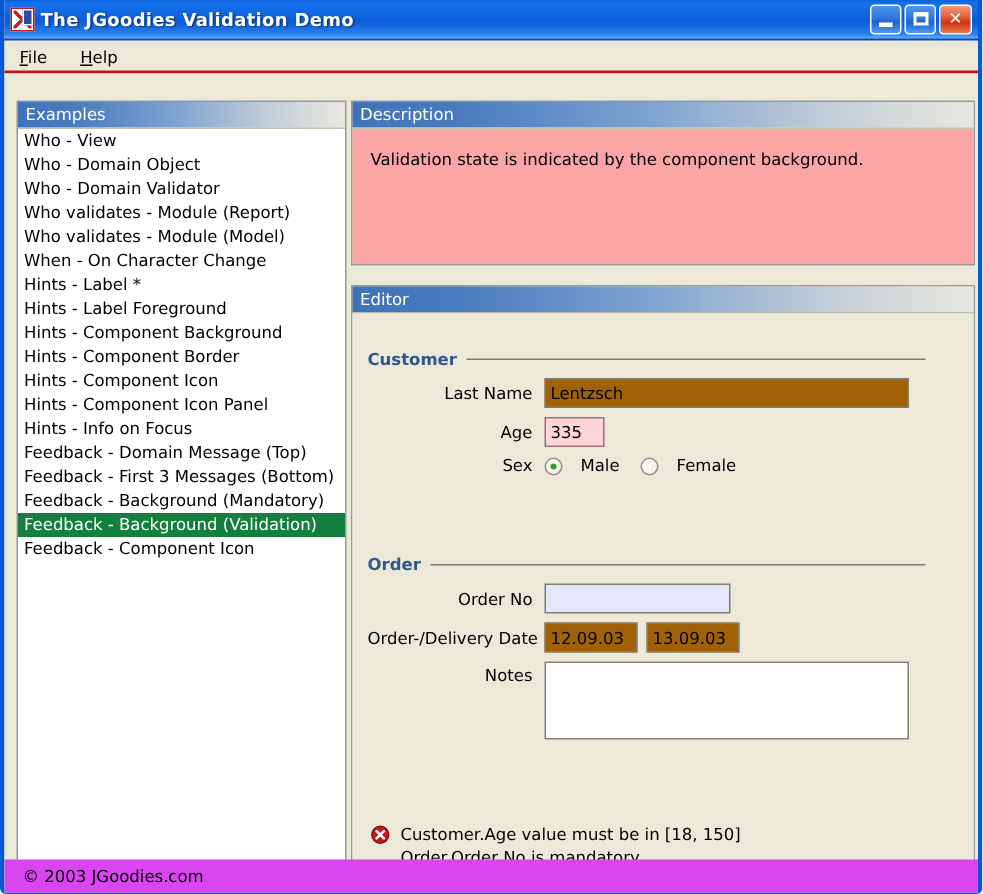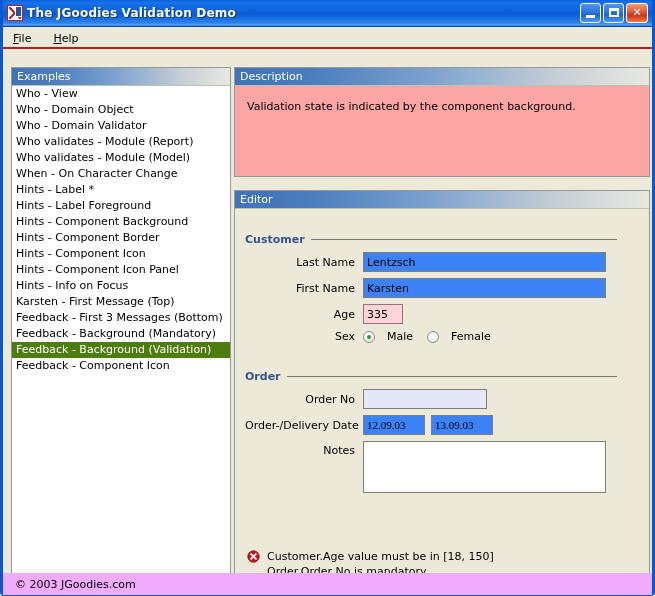--- a/index.html
+++ b/index.html
@@ -183,21 +183,21 @@
   .list-item {
     height: 16px;
     line-height: 16px;
     font-size: 11px;
     color: #000000;
     padding-left: 4px;
     white-space: nowrap;
     cursor: default;
   }
   .list-item.selected {
-    background: #4d7c0f;
+    background: #15803d;
     color: #ffffff;
   }
 
   
   #description-panel {
     left: 231px; top: 18px;
     width: 416px; height: 110px;
   }
   #description-panel .panel-body { background: #fca5a5; }
   .desc-text {
@@ -250,38 +250,38 @@
     padding-right: 8px;
     font-size: 11px;
     color: #000000;
     white-space: nowrap;
     flex: 0 0 auto;
   }
   .tf {
     box-sizing: border-box;
     height: 20px;
     border: 1px solid #7f7f76;
-    background: #3b82f6;
+    background: #a16207;
     font-family: "DejaVu Sans", "Liberation Sans", sans-serif;
     font-size: 11px;
     color: #000000;
     padding: 0 3px;
     outline: none;
   }
   .tf.wide { width: 243px; }
   .tf.age {
     width: 40px;
     background: #ffd4d8;
     border-color: #96737a;
   }
   .tf.order-no {
     width: 124px;
     background: #e6e6fa;
   }
-  .tf.date { width: 62px; font-family: Liberation Serif, serif; }
+  .tf.date { width: 62px; }
   .tf.date + .tf.date { margin-left: 6px; }
   .ta {
     box-sizing: border-box;
     width: 243px;
     height: 52px;
     border: 1px solid #7f7f76;
     background: #ffffff;
     font-family: "DejaVu Sans", "Liberation Sans", sans-serif;
     font-size: 11px;
     resize: none;
@@ -336,21 +336,21 @@
     font-size: 11px;
     color: #000000;
     line-height: 15px;
   }
 
   
   .statusbar {
     position: absolute;
     left: 0; right: 0; bottom: 0;
     height: 22px;
-    background: #f0abfc;
+    background: #d946ef;
     display: flex;
     align-items: center;
     padding-left: 12px;
     font-size: 11px;
     color: #000000;
   }
 </style>
 </head>
 <body>
 
@@ -388,21 +388,21 @@
         <div class="list-item">Who validates - Module (Report)</div>
         <div class="list-item">Who validates - Module (Model)</div>
         <div class="list-item">When - On Character Change</div>
         <div class="list-item">Hints - Label *</div>
         <div class="list-item">Hints - Label Foreground</div>
         <div class="list-item">Hints - Component Background</div>
         <div class="list-item">Hints - Component Border</div>
         <div class="list-item">Hints - Component Icon</div>
         <div class="list-item">Hints - Component Icon Panel</div>
         <div class="list-item">Hints - Info on Focus</div>
-        <div class="list-item">Karsten - First Message (Top)</div>
+        <div class="list-item">Feedback - Domain Message (Top)</div>
         <div class="list-item">Feedback - First 3 Messages (Bottom)</div>
         <div class="list-item">Feedback - Background (Mandatory)</div>
         <div class="list-item selected">Feedback - Background (Validation)</div>
         <div class="list-item">Feedback - Component Icon</div>
       </div>
     </div>
 
     <div class="panel" id="description-panel">
       <div class="panel-header">Description</div>
       <div class="panel-body">
@@ -418,24 +418,20 @@
           <div class="section-title-row">
             <span class="section-title">Customer</span>
             <span class="section-rule"></span>
           </div>
 
           <div class="form-row">
             <span class="form-label">Last Name</span>
             <input class="tf wide" type="text" value="Lentzsch" style="">
           </div>
 
-          <div class="form-row">
-            <span class="form-label">First Name</span>
-            <input class="tf wide" type="text" value="Karsten" style="">
-          </div>
 
           <div class="form-row">
             <span class="form-label">Age</span>
             <input class="tf age" type="text" value="335" style="">
           </div>
 
           <div class="form-row">
             <span class="form-label">Sex</span>
             <span class="radio-wrap">
               <span class="radio checked"></span>

